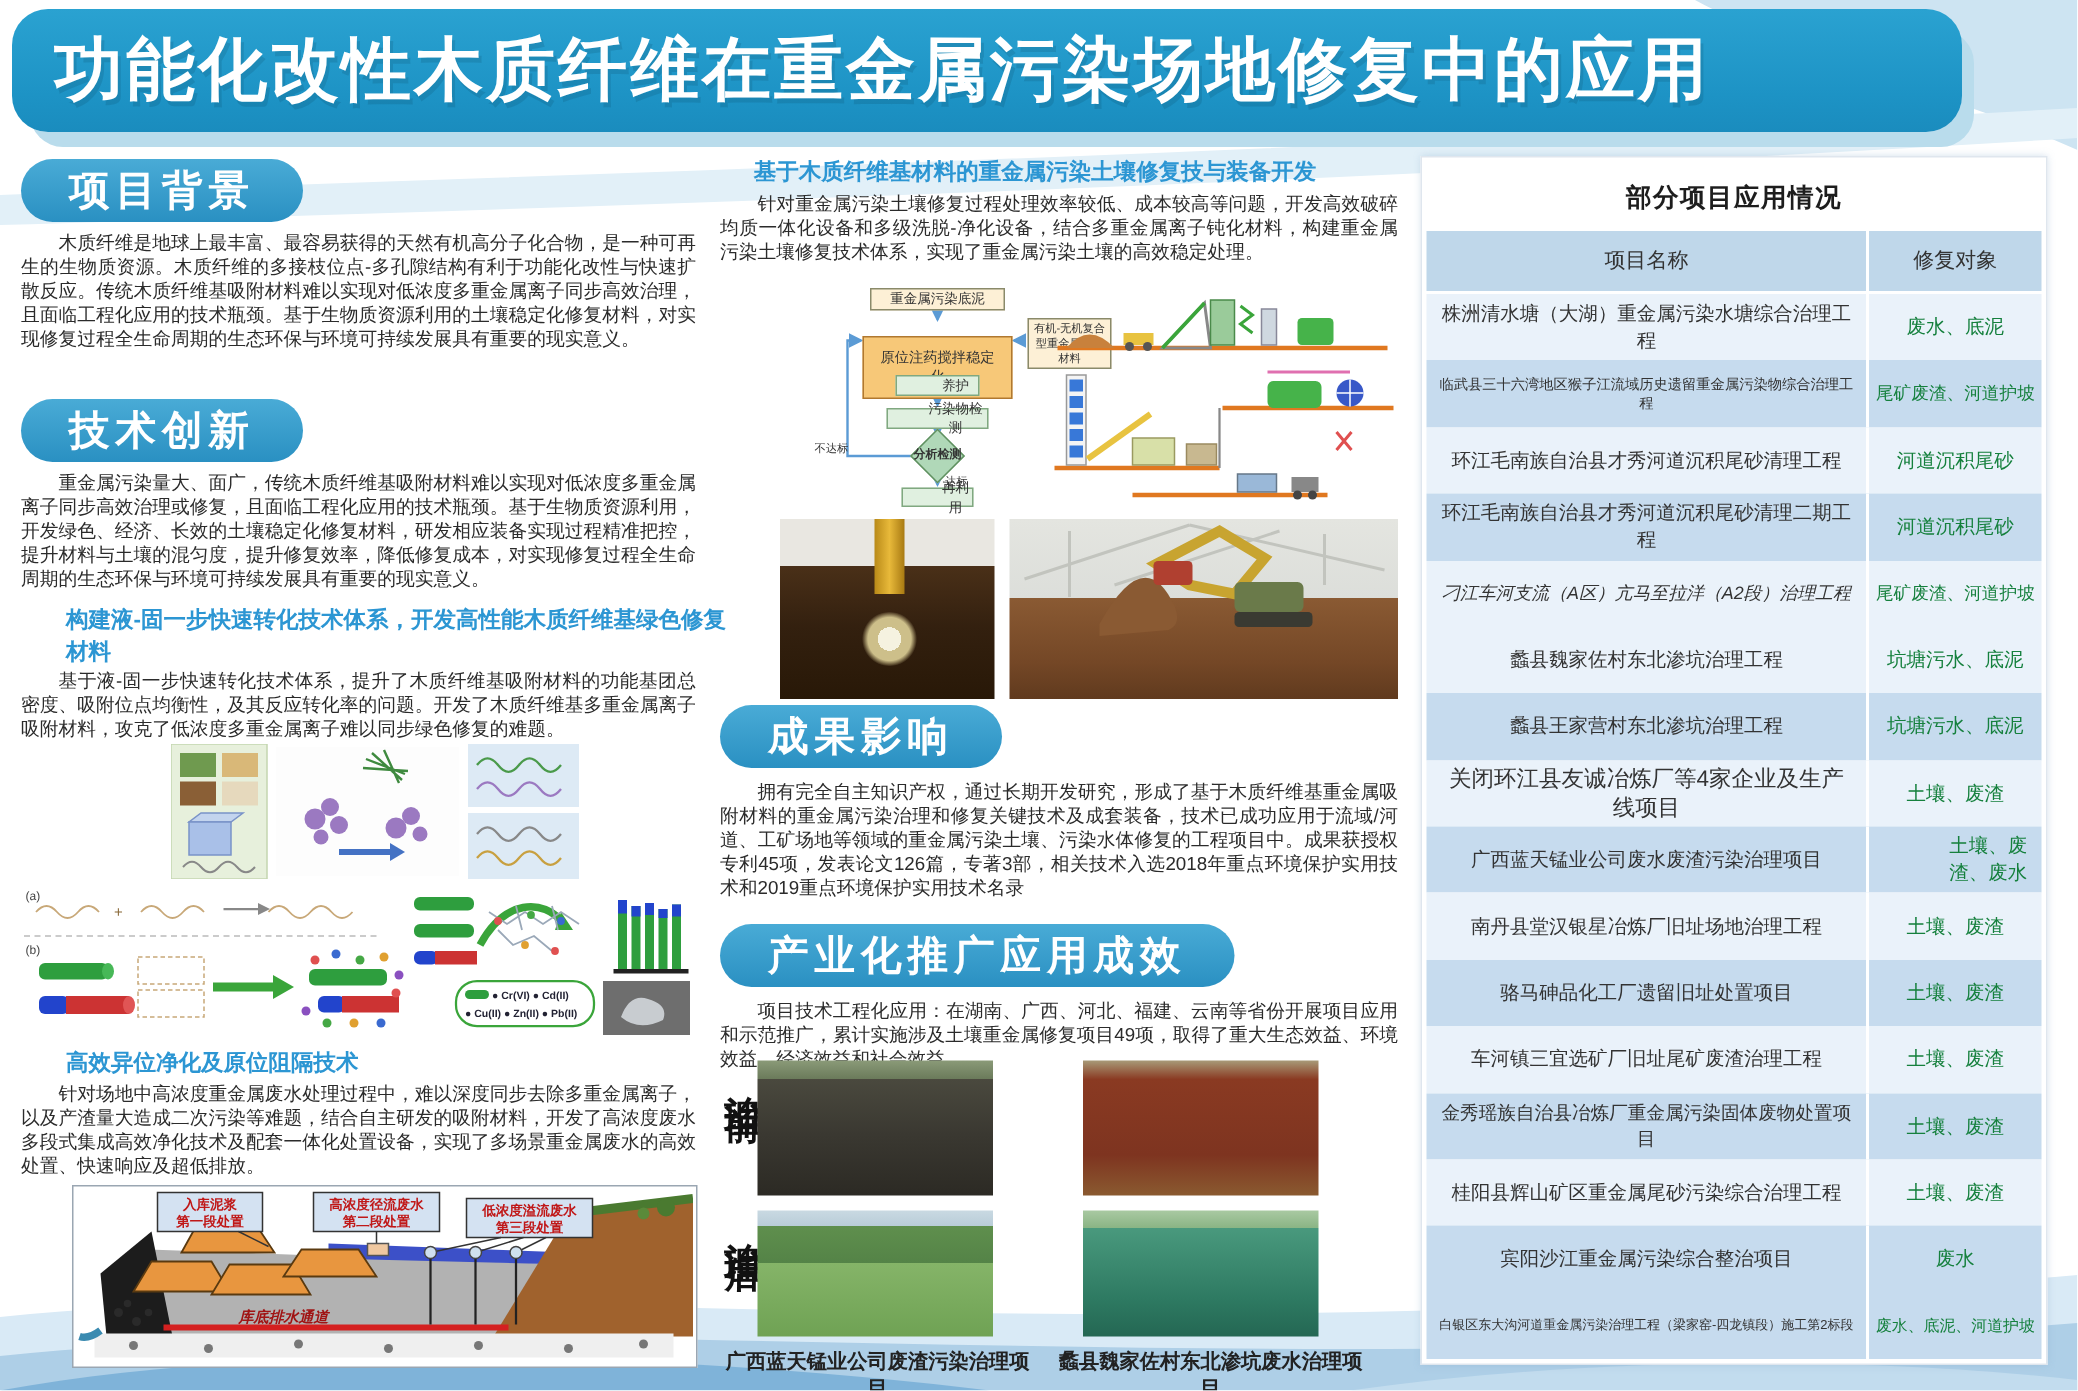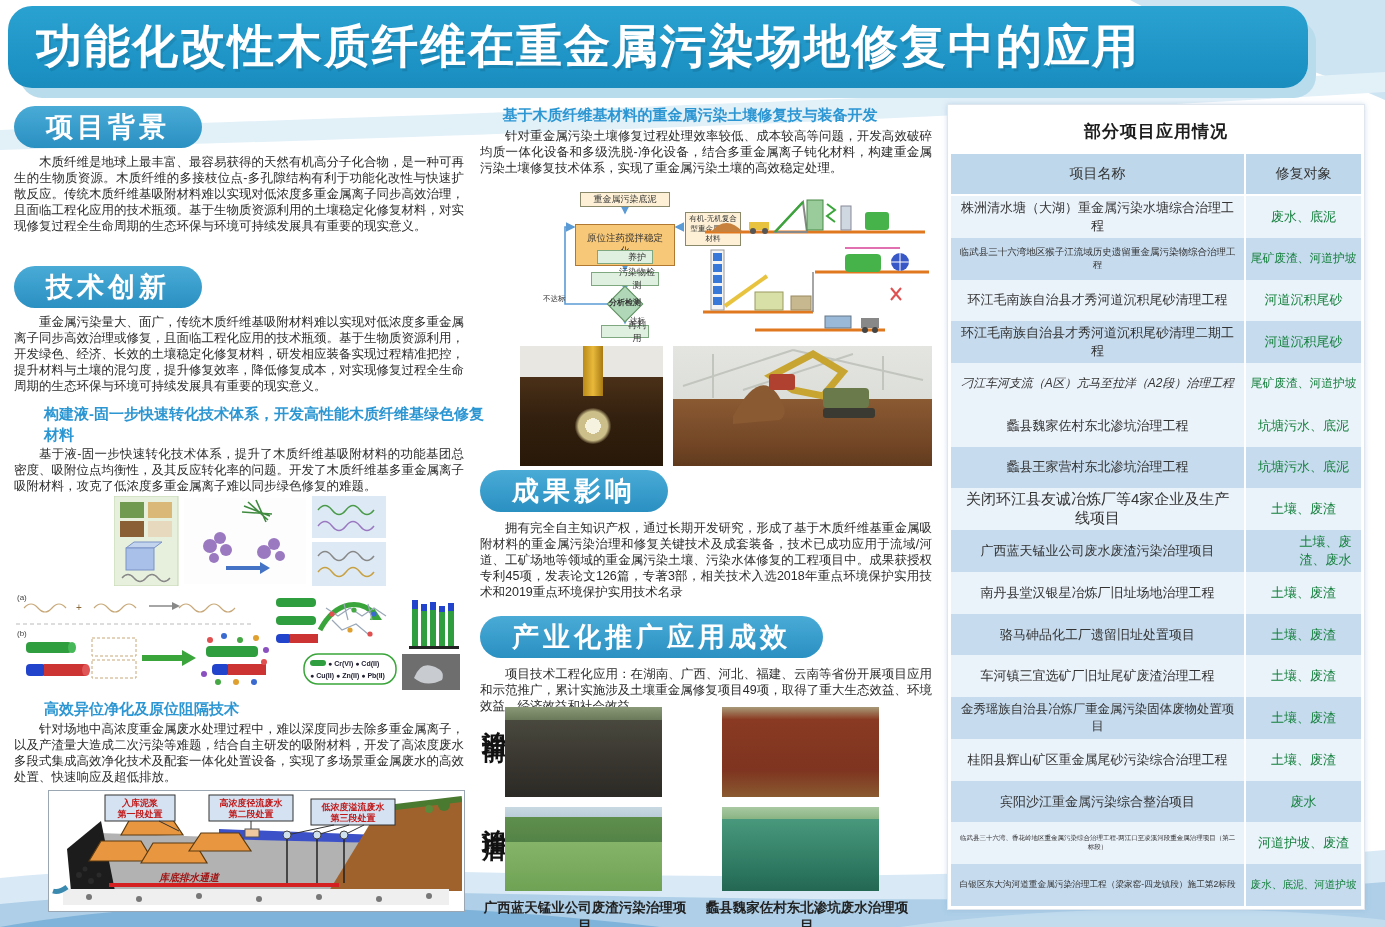--- a/index.html
+++ b/index.html
@@ -457,24 +457,20 @@
           <div class="c2" style="font-size: 13px;">土壤、废渣</div>
         </div>
         <div class="trow odd">
           <div class="c1" style="font-size: 13px;">桂阳县辉山矿区重金属尾砂污染综合治理工程</div>
           <div class="c2" style="font-size: 13px;">土壤、废渣</div>
         </div>
         <div class="trow even">
           <div class="c1" style="font-size: 13px;">宾阳沙江重金属污染综合整治项目</div>
           <div class="c2" style="font-size: 13px;">废水</div>
         </div>
-        <div class="trow odd">
-          <div class="c1" style="font-size: 6.5px;">临武县三十六湾、香花岭地区重金属污染综合治理工程-两江口至凌溪河段重金属治理项目（第二标段）</div>
-          <div class="c2" style="font-size: 13px;">河道护坡、废渣</div>
-        </div>
         <div class="trow even">
           <div class="c1" style="font-size: 8.66667px;">白银区东大沟河道重金属污染治理工程（梁家窑-四龙镇段）施工第2标段</div>
           <div class="c2" style="font-size: 10.6px;">废水、底泥、河道护坡</div>
         </div>
       </div>
   </div>
 
 </div>
 
 </body></html>

